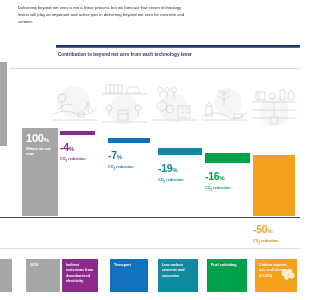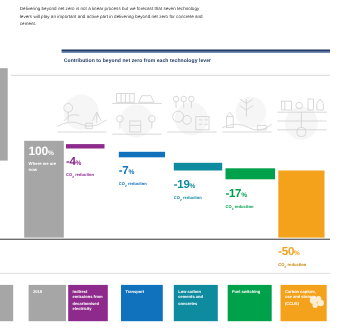--- a/index.html
+++ b/index.html
@@ -206,21 +206,21 @@
   </div>
 
   <div class="fbar" style="left:158px; top:148px; width:44px; height:7px; background:#0e8b9e"></div>
   <div class="flabel" style="left:158px; top:158px; color:#0e8b9e">
     <span class="num">-19</span><span class="pct">%</span>
     <span class="sub"><span>CO</span><sub>2</sub><span> reduction</span></span>
   </div>
 
   <div class="fbar" style="left:205px; top:153px; width:45px; height:10px; background:#00a14b"></div>
   <div class="flabel" style="left:205px; top:166px; color:#00a14b">
-    <span class="num">-17</span><span class="pct">%</span>
+    <span class="num">-16</span><span class="pct">%</span>
     <span class="sub"><span>CO</span><sub>2</sub><span> reduction</span></span>
   </div>
 
   <div class="fbar" style="left:253px; top:155px; width:42px; height:61px; background:#f4a21c"></div>
   <div class="flabel" style="left:253px; top:219px; color:#f4a21c">
     <span class="num">-50</span><span class="pct">%</span>
     <span class="sub" style="color:#c8860f"><span>CO</span><sub>2</sub><span> reduction</span></span>
   </div>
 
   <div class="baseline"></div>

